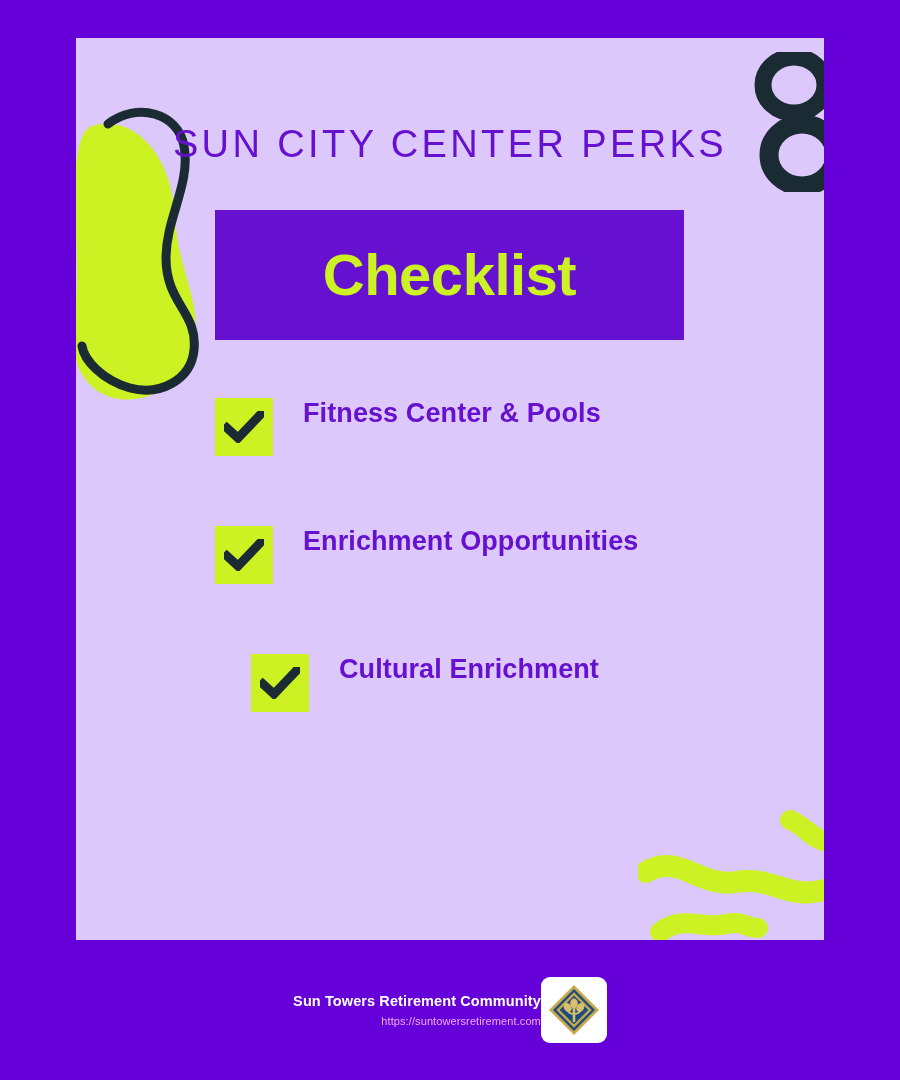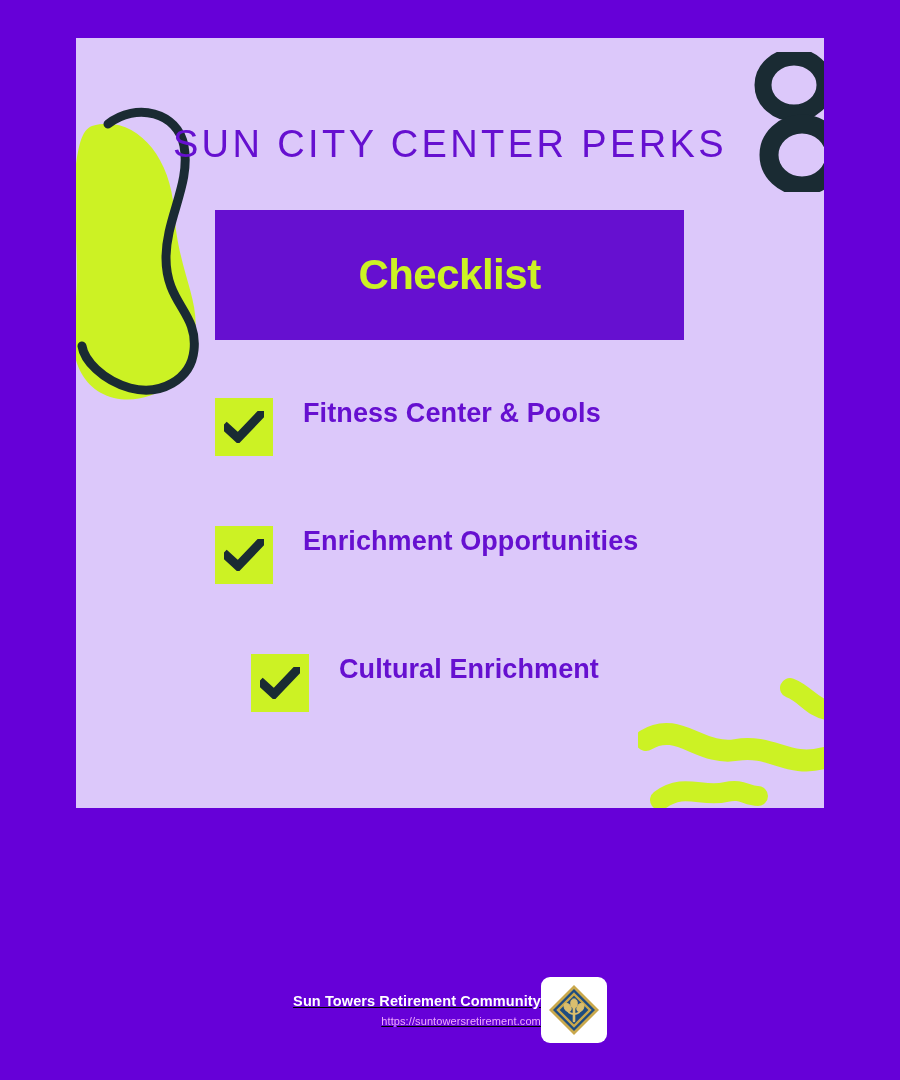--- a/index.html
+++ b/index.html
@@ -16,21 +16,21 @@
     font-family:"Liberation Sans", sans-serif;
     position:relative;
   }
 
   
   .card {
     position:absolute;
     left:76px;
     top:38px;
     width:748px;
-    height:770px;
+    height:902px;
     background:#DCC8FA;
     overflow:hidden;
   }
 
   
   .deco-blob {
     position:absolute;
     left:-2px;
     top:30px;
     width:180px;
@@ -80,21 +80,21 @@
     top:172px;
     width:469px;
     height:130px;
     background:#6610D0;
     display:flex;
     align-items:center;
     justify-content:center;
   }
   .banner-text {
     color:#CCF224;
-    font-size:42px;
+    font-size:58px;
     font-weight:700;
     letter-spacing:-0.5px;
     line-height:1;
   }
 
   
   .checklist {
     position:absolute;
     left:139px;
     top:360px;
@@ -133,21 +133,20 @@
     bottom:0;
     height:140px;
     display:flex;
     align-items:center;
     justify-content:center;
   }
   .footer-inner {
     display:flex;
     align-items:center;
     gap:0;
-    text-decoration:underline;
   }
   .footer-text {
     text-align:right;
   }
   .footer-name {
     color:#FFFFFF;
     font-size:14.5px;
     font-weight:700;
     letter-spacing:0.1px;
     line-height:1.5;

